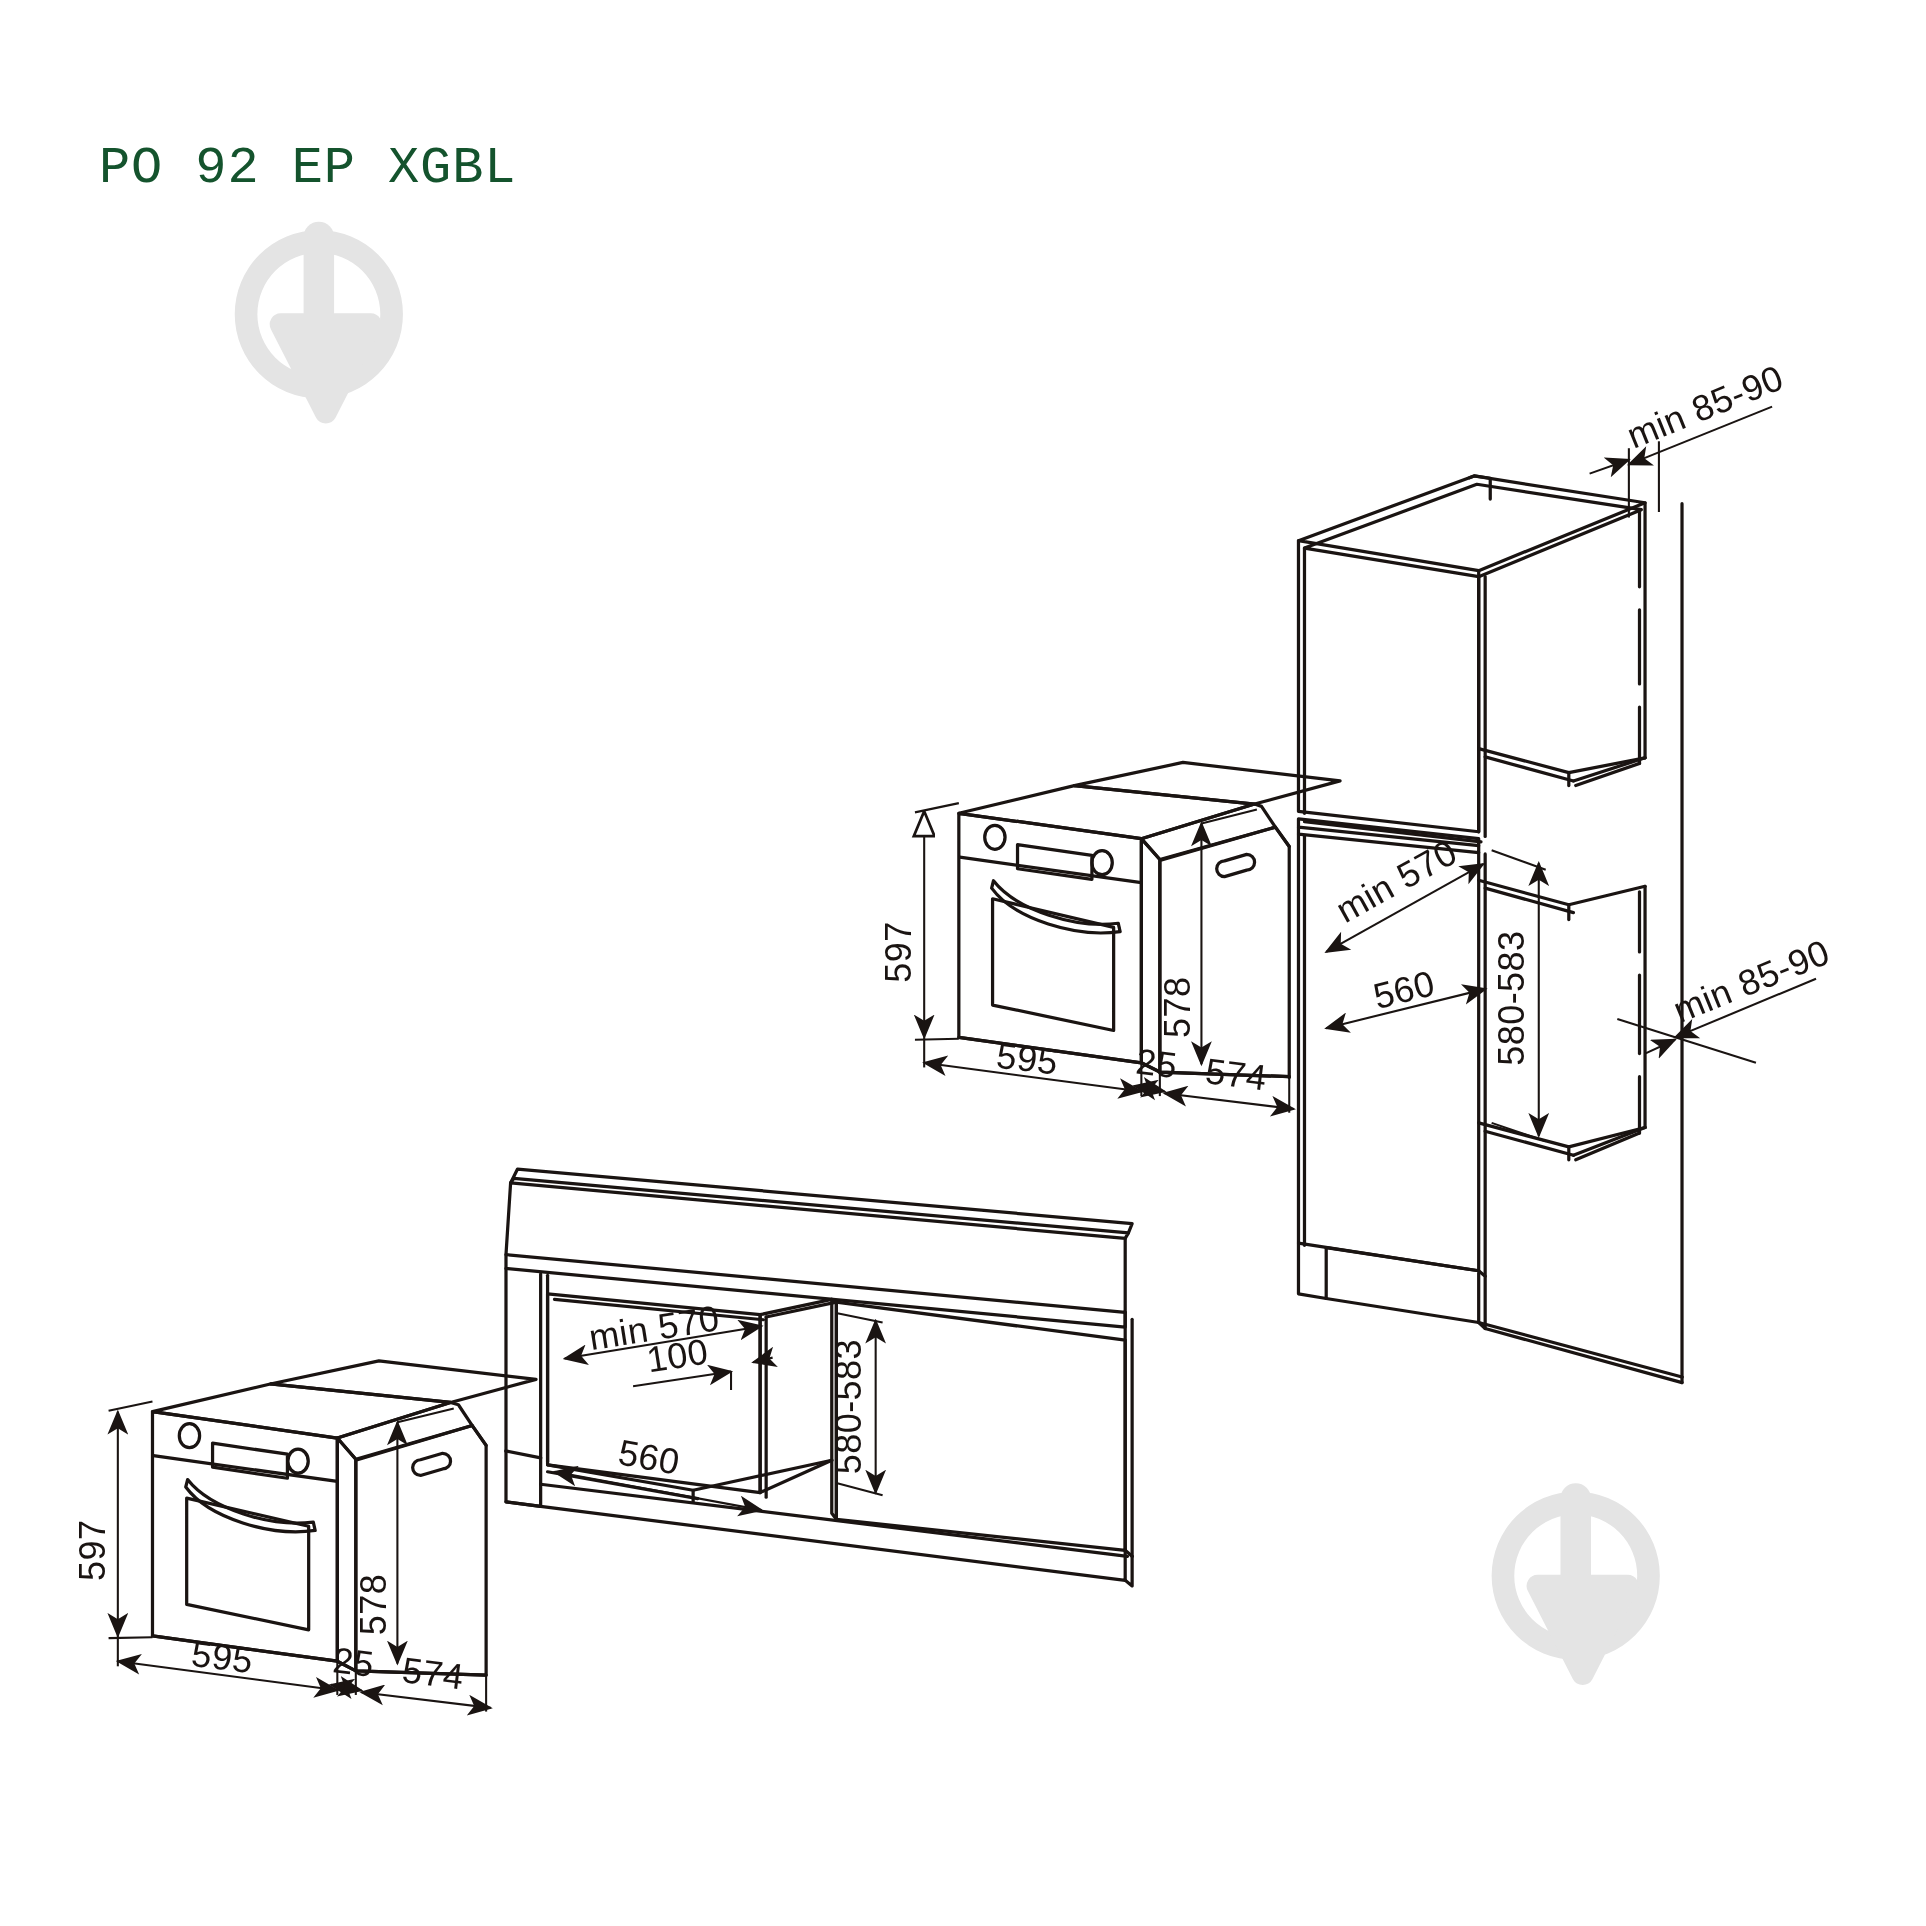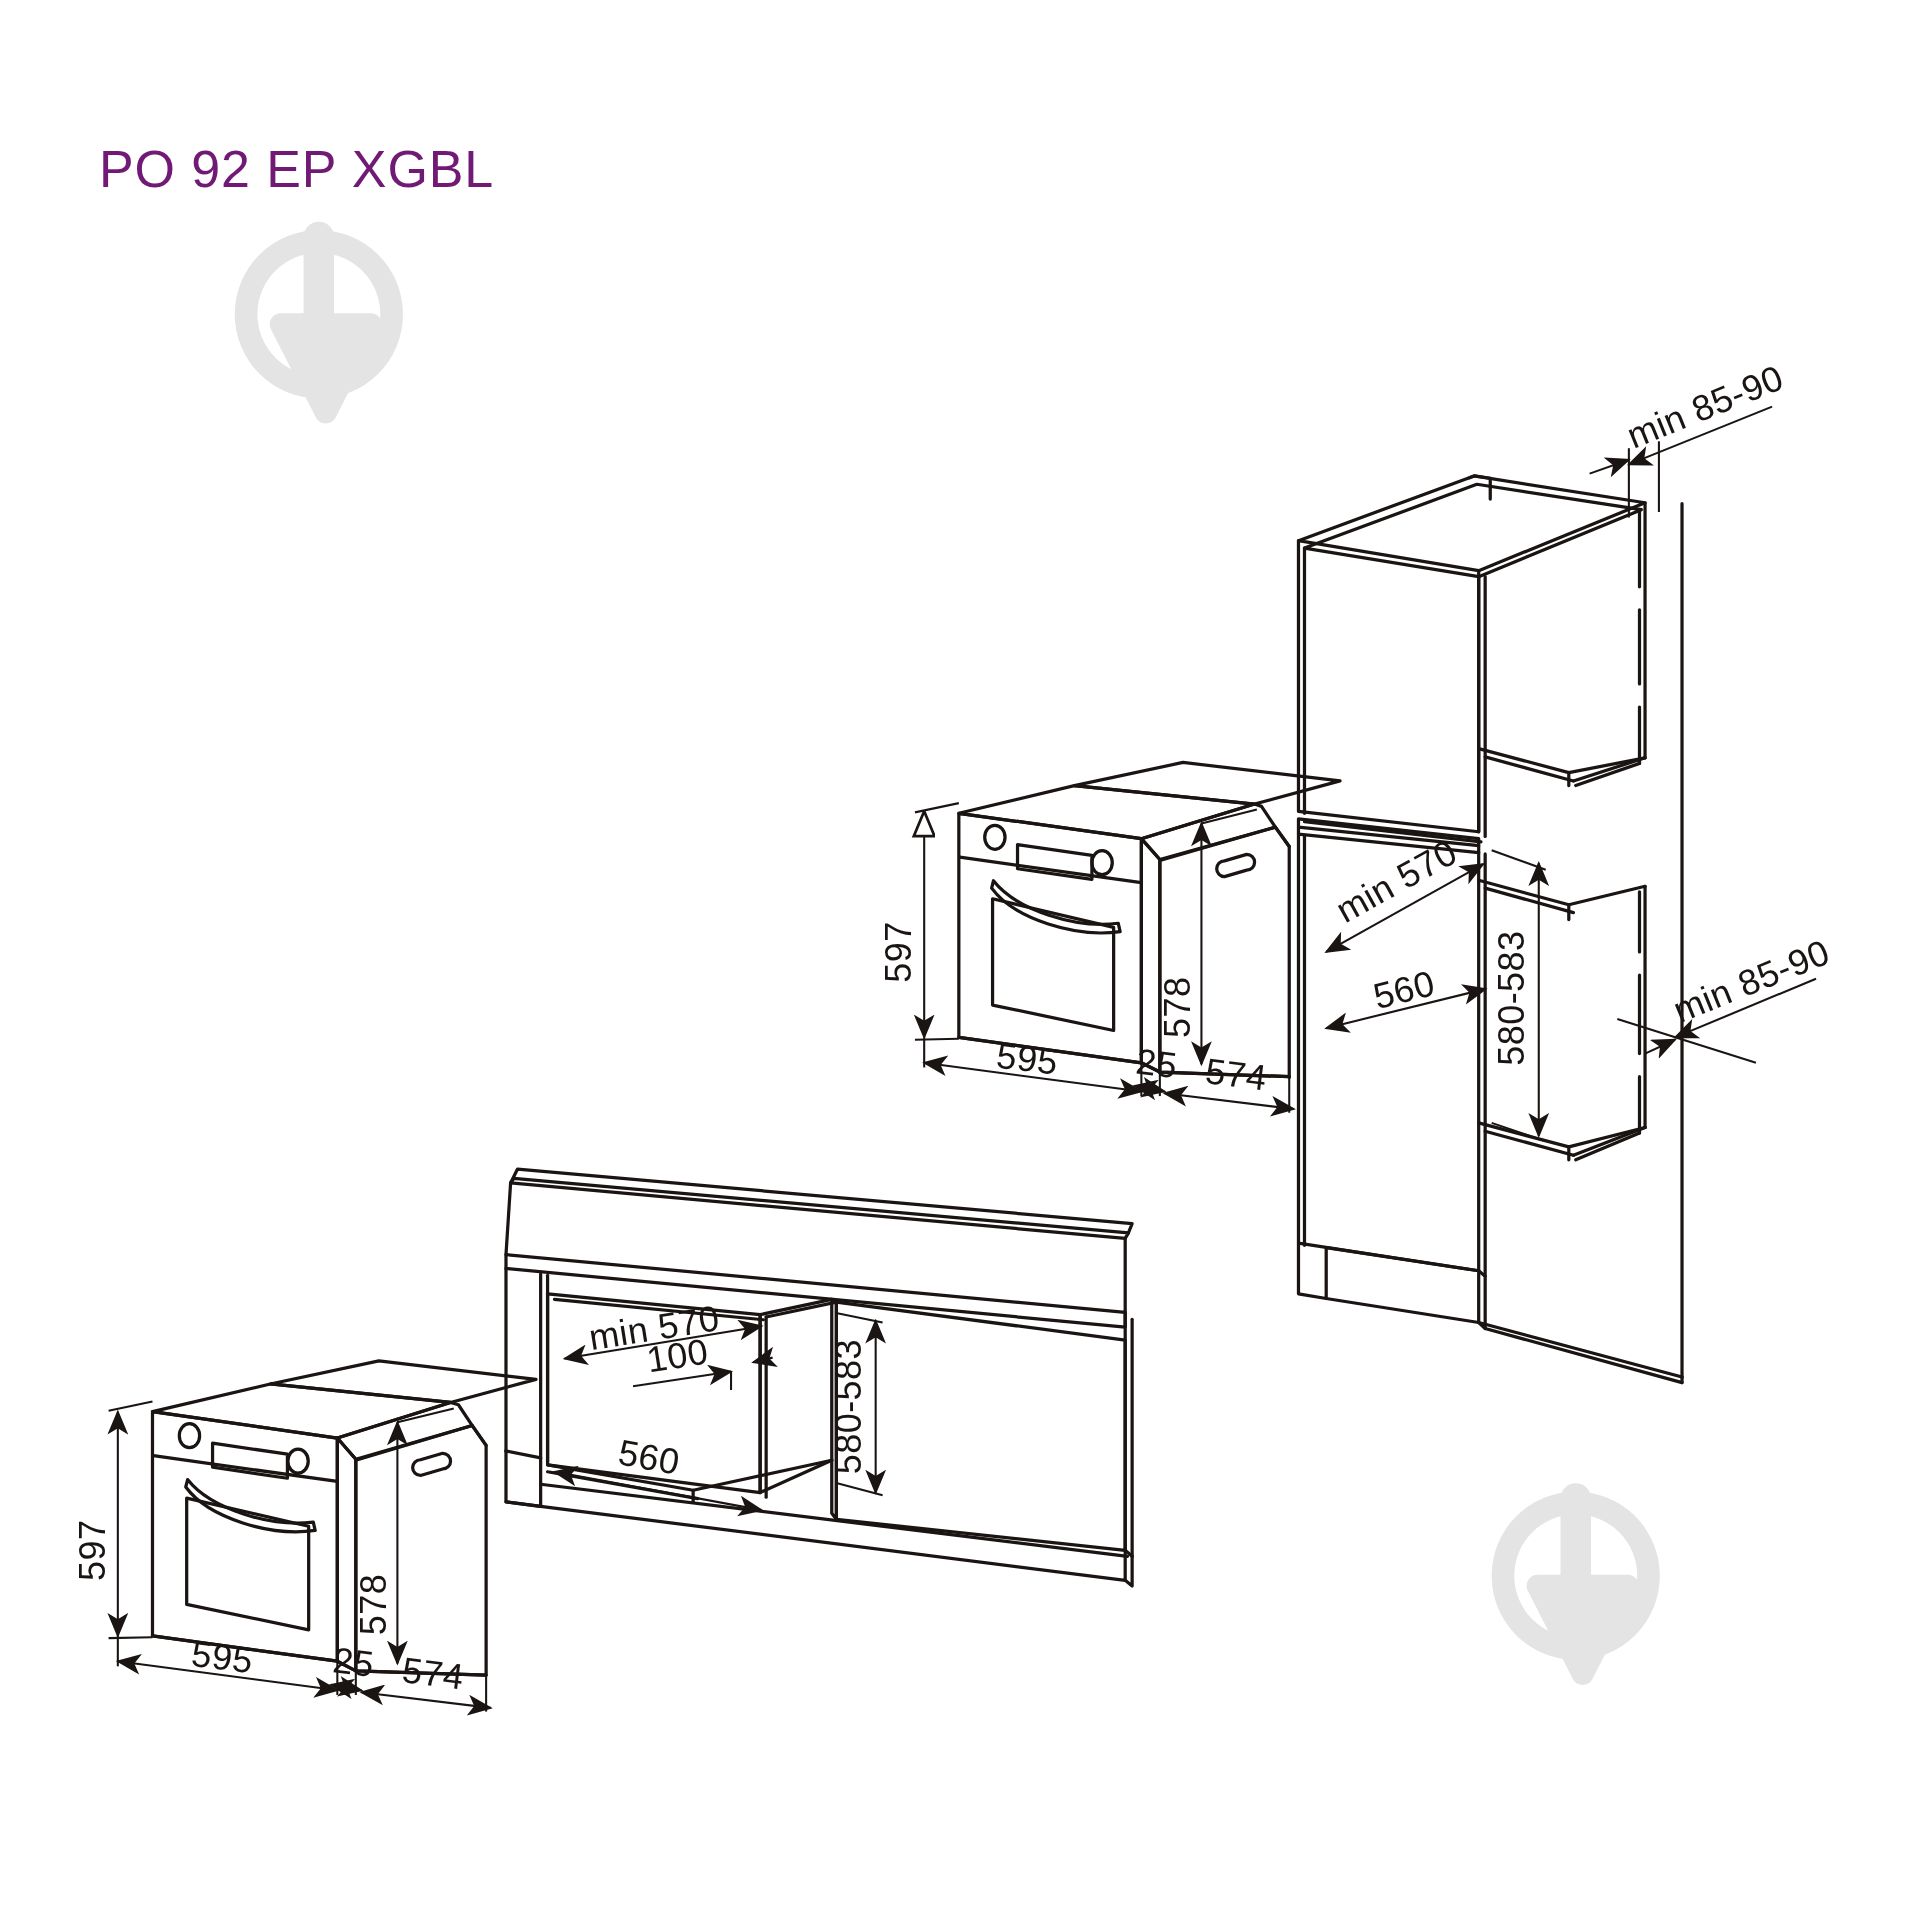--- a/index.html
+++ b/index.html
@@ -59,21 +59,21 @@
   .wm {
     fill: #e4e4e4;
   }
 </style>
 </head>
 <body>
 
 <div id="sheet">
 
   <div style="position:absolute;left:99px;top:139px;">
-    <span class="title-txt" style="font-size:52px;color:#701a75;font-family:Liberation Sans, sans-serif;">PO 92 EP XGBL</span>
+    <span class="title-txt" style="font-size:52px;color:#14532d;font-family:Liberation Mono, monospace;">PO 92 EP XGBL</span>
   </div>
 
   <svg viewBox="0 0 4168 4168" xmlns="http://www.w3.org/2000/svg">
 
     <defs>
       <marker id="ar" markerWidth="13" markerHeight="13" refX="11" refY="5" orient="auto" markerUnits="strokeWidth">
         <path d="M0,0 L12,5 L0,10 L3,5 z" fill="#1a1412"></path>
       </marker>
       <marker id="arS" markerWidth="13" markerHeight="13" refX="1" refY="5" orient="auto" markerUnits="strokeWidth">
         <path d="M12,0 L0,5 L12,10 L9,5 z" fill="#1a1412"></path>

